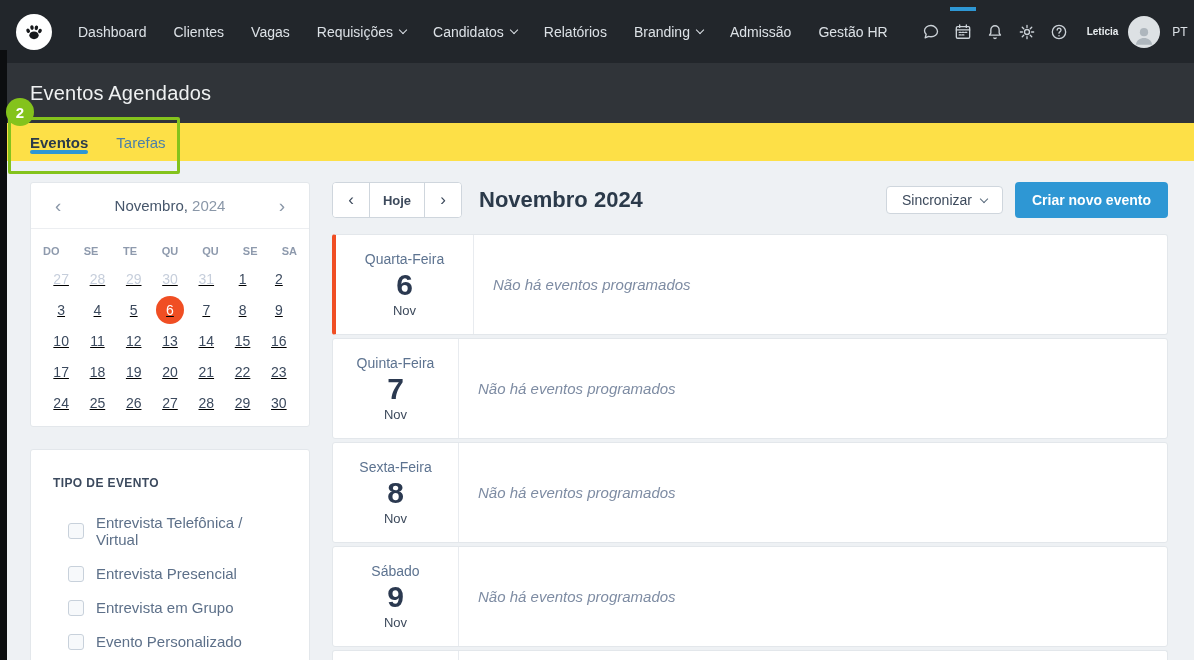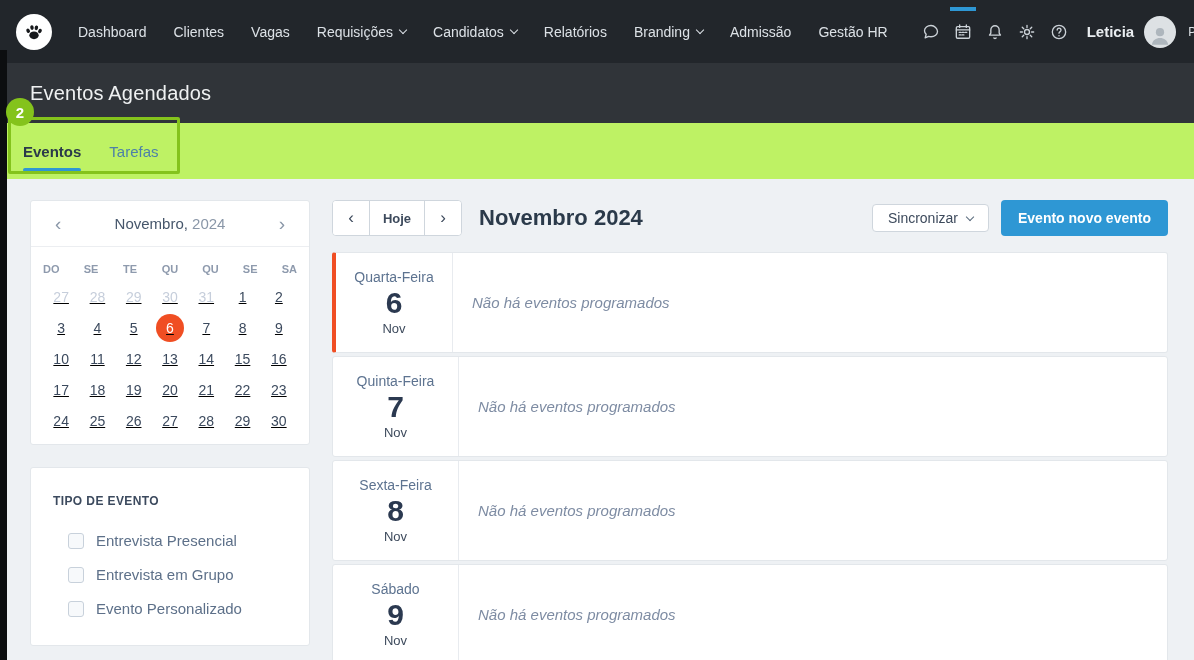--- a/index.html
+++ b/index.html
@@ -32,35 +32,35 @@
   .nav-right { margin-left: auto; display: flex; align-items: center; }
   .icon-btn {
     width: 32px; height: 50px; display: flex; align-items: center; justify-content: center;
     color: #ccd2d8; cursor: pointer; position: relative; background: none; border: none; padding: 0;
   }
   .icon-btn svg { width: 20px; height: 20px; }
   .nav-indicator {
     position: absolute; top: 0; left: 50%; transform: translateX(-50%);
     width: 26px; height: 4px; background: var(--accent-blue, #2e97d4);
   }
-  .user-name { color: #e9edf0; font-size: 15px; font-weight: 700; margin: 0 10px 0 12px; cursor: pointer; }
+  .user-name { color: #e9edf0; font-size: 10px; font-weight: 700; margin: 0 10px 0 12px; cursor: pointer; }
   .avatar {
     width: 32px; height: 32px; border-radius: 50%; background: #dde1e4;
     display: flex; align-items: flex-end; justify-content: center; overflow: hidden; cursor: pointer;
   }
   .avatar svg { width: 26px; height: 26px; }
   .lang { color: #dce1e6; font-size: 12px; margin-left: 12px; display: flex; align-items: center; cursor: pointer; }
   
   .page-header {
     height: 60px; background: var(--header-bg, #303439);
     display: flex; align-items: center; padding: 0 30px; position: relative; z-index: 10;
   }
   .page-header h1 { margin: 0; font-size: 20px; font-weight: 400; color: #eff1f2; letter-spacing: .2px; }
   .tab-bar {
-    height: 56px; background: #bef264; display: flex; align-items: stretch; padding: 0 23px;
+    height: 38px; background: #fde047; display: flex; align-items: stretch; padding: 0 30px;
   }
   .tab {
     font-size: 15px; color: var(--link-blue, #4d80a8); margin-right: 28px;
     display: flex; align-items: center; position: relative; cursor: pointer;
   }
   .tab.active { color: #2b3a4a; font-weight: 700; }
   .tab.active::after {
     content: ""; position: absolute; left: 0; right: 0; bottom: 7px; height: 4px;
     background: var(--accent-blue, #2e97d4); border-radius: 2px;
   }
@@ -116,21 +116,21 @@
     background: var(--accent-blue, #2e97d4); color: #fff; font-size: 14px; font-weight: 700;
     font-family: inherit; cursor: pointer;
   }
   
   .event-row { display: flex; height: 101px; margin-bottom: 3px; overflow: hidden; }
   .event-row.today { border-left: 4px solid var(--orange, #f04e23); }
   .date-col {
     width: 126px; flex: none; display: flex; flex-direction: column;
     align-items: center; justify-content: center; border-right: 1px solid #e8ebef;
   }
-  .event-row.today .date-col { width: 117px; }
+  .event-row.today .date-col { width: 138px; }
   .weekday-name { font-size: 14px; color: #5d7390; }
   .day-num { font-size: 30px; font-weight: 700; color: #2b3950; line-height: 1.05; margin: 2px 0; }
   .month-lab { font-size: 13px; color: #3d4a5c; }
   .row-body { flex: 1; display: flex; align-items: center; padding-left: 19px; }
   .empty-msg { font-style: italic; font-size: 15px; color: #7e8ca3; }
   .event-row.partial { height: 12px; margin-bottom: 0; border-bottom: none; }
   .event-row.partial .date-col { border-right: 1px solid #e8ebef; }
   
   .black-strip { position: absolute; left: 0; top: 50px; width: 7px; height: 610px; background: #0c0e10; z-index: 150; }
   .anno-badge {
@@ -376,20 +376,24 @@
             <span>30</span>
           </div>
         </div>
     </div>
 
     <div class="card filter-card">
       <div class="filter-title">TIPO DE EVENTO</div>
       <div>
           <label class="option">
             <input type="checkbox" style="">
+            <span>Entrevista Telefônica / Virtual</span>
+          </label>
+          <label class="option">
+            <input type="checkbox" style="">
             <span>Entrevista Presencial</span>
           </label>
           <label class="option">
             <input type="checkbox" style="">
             <span>Entrevista em Grupo</span>
           </label>
           <label class="option">
             <input type="checkbox" style="">
             <span>Evento Personalizado</span>
           </label>
@@ -404,21 +408,21 @@
         <button class="btn-prev">‹</button>
         <button class="btn-today">Hoje</button>
         <button class="btn-next">›</button>
       </div>
       <div class="month-title">Novembro 2024</div>
       <div class="spacer"></div>
       <button class="sync-btn">
         <span>Sincronizar</span>
         <i class="chev"></i>
       </button>
-      <button class="create-btn">Evento novo evento</button>
+      <button class="create-btn">Criar novo evento</button>
     </div>
 
     <div>
         <div class="event-row card today">
           <div class="date-col">
             <div class="weekday-name">Quarta-Feira</div>
             <div class="day-num">6</div>
             <div class="month-lab">Nov</div>
           </div>
           <div class="row-body">

